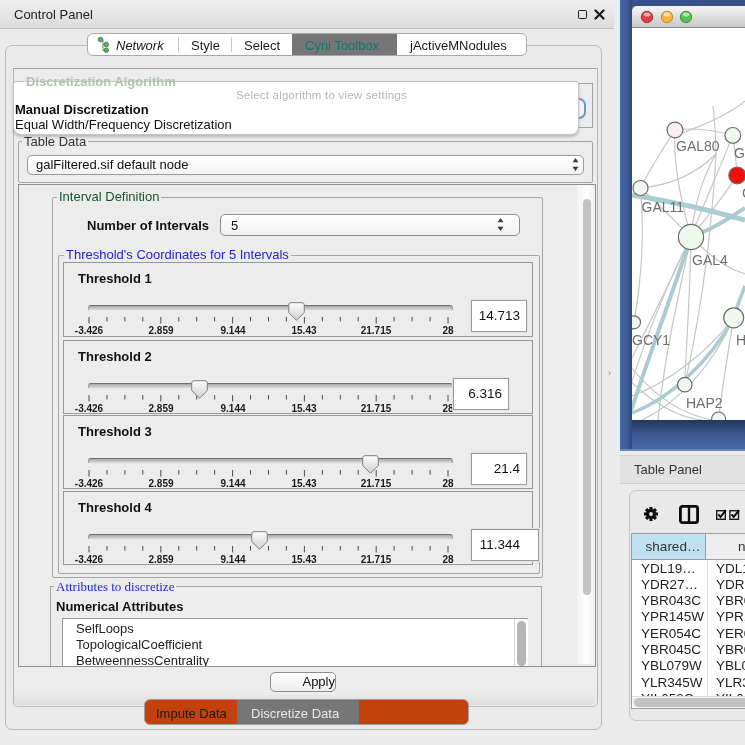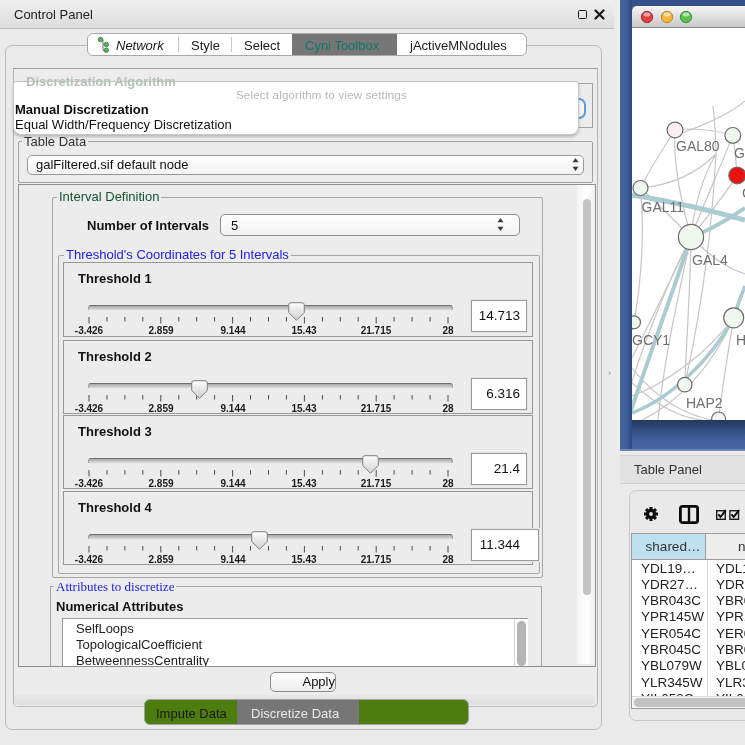--- a/index.html
+++ b/index.html
@@ -152,21 +152,21 @@
       <div class="abs" style="left:359px;top:62px;width:50px;text-align:center;font-size:10px;font-weight:bold;color:#1a1a1a;">28</div>
       <svg class="abs" style="left:127px;top:39px;" width="17" height="19" viewBox="0 0 17 19">
         <path d="M3 0.7 L14 0.7 Q16.3 0.7 16.3 3 L16.3 10.5 L8.5 18.3 L0.7 10.5 L0.7 3 Q0.7 0.7 3 0.7 Z" fill="url(#tg155)" stroke="#7f7f7f" stroke-width="1"></path>
         <defs>
             <linearGradient id="tg155" x1="0" y1="0" x2="0" y2="1">
               <stop offset="0" stop-color="#fdfdfd"></stop>
               <stop offset="1" stop-color="#cfcfcf"></stop>
             </linearGradient>
           </defs>
       </svg>
-      <div class="abs" style="left:407px;top:37px;width:48px;height:30px;background:#fff;border:1px solid #9a9a9a;box-shadow:0 0 0 1px #e3e3e3;font-size:13.5px;color:#111;text-align:right;line-height:30px;padding-right:6px;">6.316</div>
+      <div class="abs" style="left:389px;top:37px;width:48px;height:30px;background:#fff;border:1px solid #9a9a9a;box-shadow:0 0 0 1px #e3e3e3;font-size:13.5px;color:#111;text-align:right;line-height:30px;padding-right:6px;">6.316</div>
     </div>
     <div class="abs" style="left:44px;top:230px;width:468px;height:72px;border:1px solid #989898;background:#ececec;">
       <div class="abs" style="left:14px;top:8px;font-size:13px;font-weight:bold;color:#111;">Threshold 3</div>
       <div class="abs" style="left:24px;top:42px;width:363px;height:4px;border-top:1px solid #6f6f6f;border-bottom:1px solid #e8e8e8;border-left:1px solid #9b9b9b;border-right:1px solid #9b9b9b;border-radius:3px;background:linear-gradient(#a8a8a8,#dcdcdc);"></div>
       <svg class="abs" style="left:20px;top:54px;" width="372" height="10" viewBox="0 0 372 10">
         <line x1="5.0" y1="0" x2="5.0" y2="6.5" stroke="#4a4a4a" stroke-width="1"></line>
           <line x1="23.0" y1="0" x2="23.0" y2="4.5" stroke="#4a4a4a" stroke-width="1"></line>
           <line x1="40.9" y1="0" x2="40.9" y2="4.5" stroke="#4a4a4a" stroke-width="1"></line>
           <line x1="58.8" y1="0" x2="58.8" y2="4.5" stroke="#4a4a4a" stroke-width="1"></line>
           <line x1="76.8" y1="0" x2="76.8" y2="6.5" stroke="#4a4a4a" stroke-width="1"></line>
@@ -259,21 +259,21 @@
       <div class="abs" style="left:454px;top:2px;width:9px;height:45px;background:#b5b5b5;border-radius:4.5px;"></div>
     </div>
   </div>
 
   <div class="abs" style="left:577px;top:185px;width:18px;height:479px;background:linear-gradient(90deg,#f3f3f3,#ffffff 55%,#eeeeee);"></div>
   <div class="abs" style="left:583px;top:199px;width:8px;height:396px;background:#c3c3c3;border-radius:4px;"></div>
 
   <div class="abs" style="left:270px;top:672px;width:64px;height:18px;background:linear-gradient(#ffffff,#ededed);
        border:1px solid #8d8d8d;border-radius:5px;font-size:13px;color:#111;text-align:right;line-height:18px;">Apply</div>
 
-  <div class="abs" style="left:144px;top:699px;width:323px;height:24px;background:#4d7c0f;
+  <div class="abs" style="left:144px;top:699px;width:323px;height:24px;background:#c2410c;
        border:1px solid #a0a0a0;border-radius:6px;overflow:hidden;font-size:13px;color:#1a1a1a;">
     <div class="abs" style="left:92px;top:0;width:122px;height:24px;background:#767676;"></div>
     <div class="abs" style="left:11px;top:6px;">Impute Data</div>
     <div class="abs" style="left:106px;top:6px;color:#e8e8e8;">Discretize Data</div>
     <div class="abs" style="left:224px;top:6px;margin-top:43px;">Infer Network</div>
   </div>
 
   <div class="abs" style="left:13px;top:81px;width:564px;height:52px;background:#fff;
        border:1px solid #c6c6c6;border-radius:3px 3px 8px 8px;box-shadow:0 2px 3px rgba(0,0,0,0.22);"></div>
   <div class="abs" style="left:236px;top:89px;font-size:11.5px;color:#b7b7b7;letter-spacing:0.2px;">Select algorithm to view settings</div>

